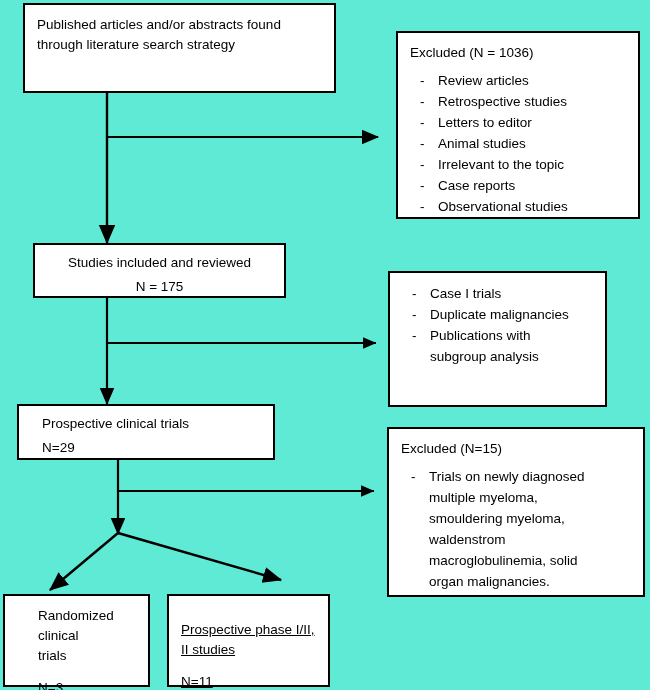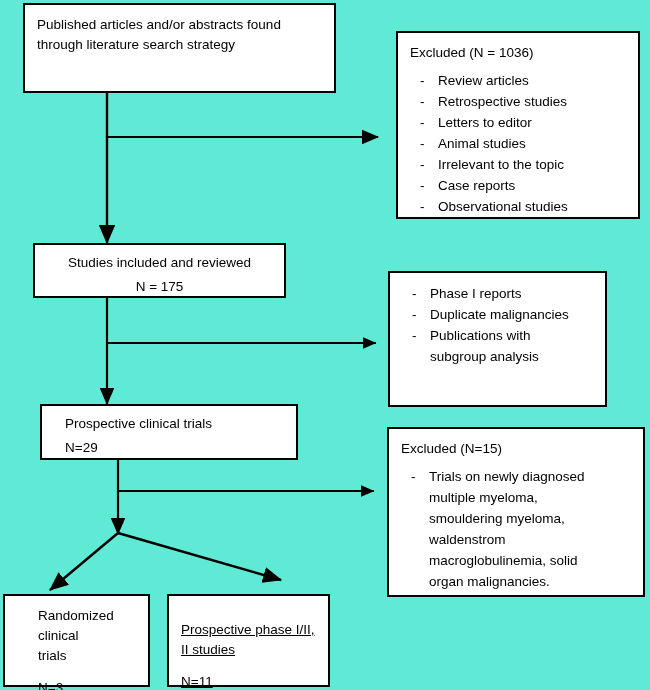--- a/index.html
+++ b/index.html
@@ -141,35 +141,35 @@
   <div class="box" style="left:33px; top:243px; width:253px; height:55px; padding-top:8px;text-align:center;">
     <div class="line">Studies included and reviewed</div>
     <div class="gap" style="height:4px;"></div>
     <div class="line">N = 175</div>
   </div>
 
   <div class="box" style="left:388px; top:271px; width:219px; height:136px;">
     <ul class="excl-list tight">
       <li>
           <span class="dash">-</span>
-          <span class="itemtext">Phase I reports</span>
+          <span class="itemtext">Case I trials</span>
         </li>
       <li>
           <span class="dash">-</span>
           <span class="itemtext">Duplicate malignancies</span>
         </li>
       <li>
           <span class="dash">-</span>
           <span class="itemtext" style="white-space:pre-line;">Publications with
 subgroup analysis</span>
         </li>
     </ul>
   </div>
 
-  <div class="box" style="left:40px; top:404px; width:258px; height:56px; padding-top:8px;padding-left:23px;">
+  <div class="box" style="left:17px; top:404px; width:258px; height:56px; padding-top:8px;padding-left:23px;">
     <div class="line">Prospective clinical trials</div>
     <div class="gap" style="height:4px;"></div>
     <div class="line">N=29</div>
   </div>
 
   <div class="box" style="left:387px; top:427px; width:258px; height:170px;">
     <div class="excl-title">Excluded (N=15)</div>
     <ul class="excl-list">
       <li>
           <span class="dash">-</span>

